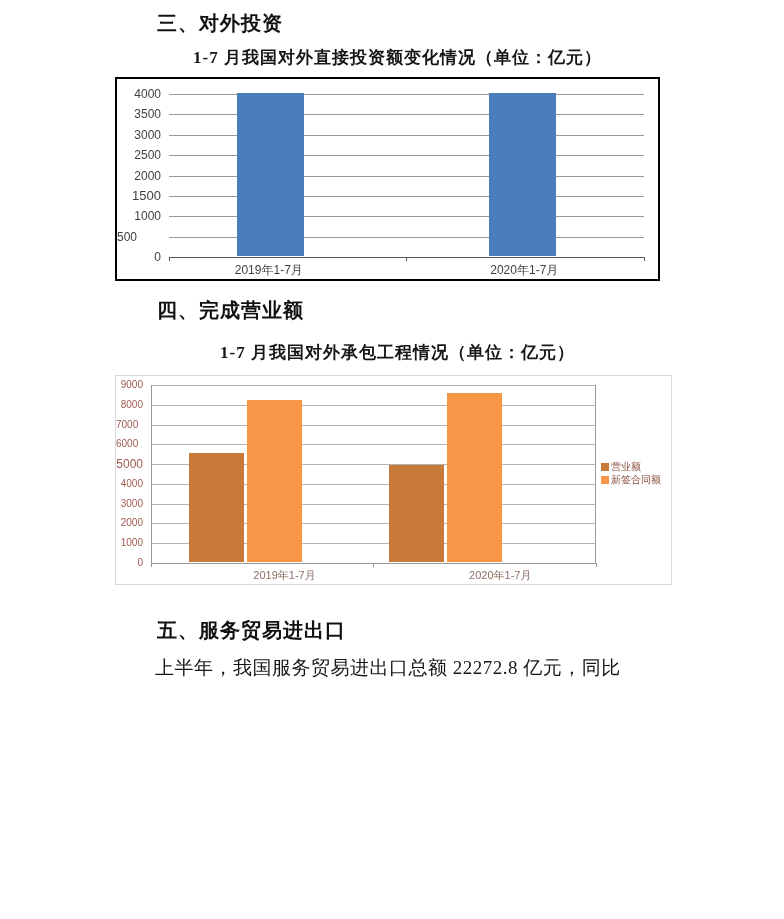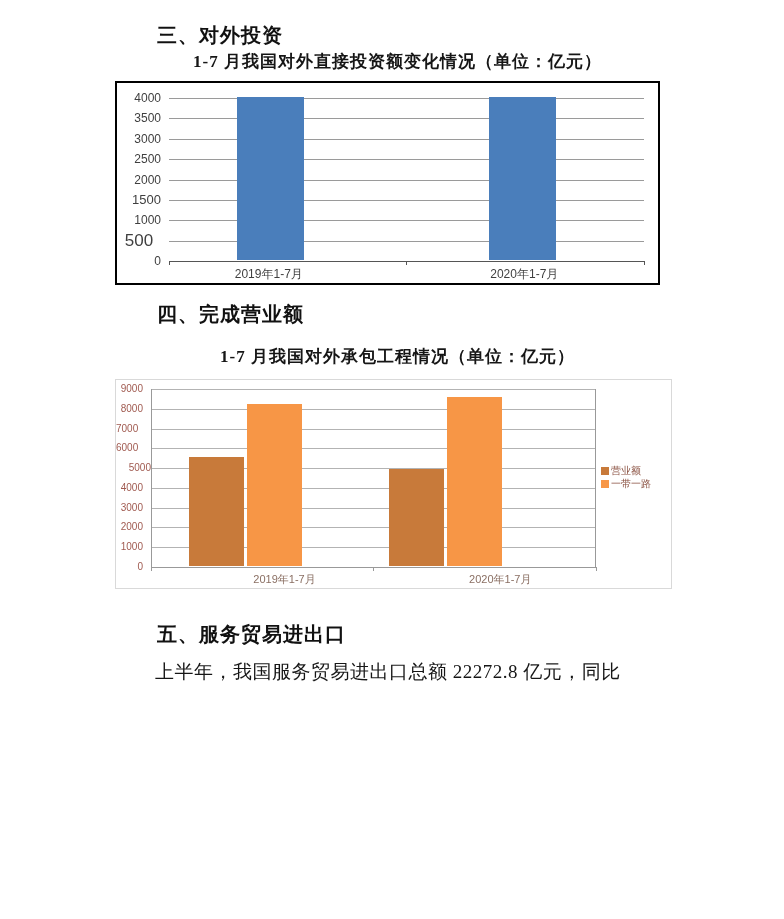--- a/index.html
+++ b/index.html
@@ -21,23 +21,23 @@
   }
   .chart-title {
     font-weight:bold; font-size:17px; line-height:24px;
     text-align:center; letter-spacing:1px;
     font-family:"Liberation Serif","DejaVu Serif",serif;
   }
   .chart-box {
     position:relative; background:#fff;
     font-family:"Liberation Sans","DejaVu Sans",sans-serif;
   }
-  .h3-1 { margin-top:12px; }
+  .h3-1 { margin-top:0; }
   .p-1  { margin-top:10px; }
-  .ct-1 { margin-top:2px; }
+  .ct-1 { margin-top:10px; }
   .cb-1 { margin-top:7px; margin-left:-2px; }
   .h3-2 { margin-top:16px; }
   .p-2  { margin-top:8px; }
   .ct-2 { margin-top:18px; }
   .cb-2 { margin-top:10px; margin-left:-2px; }
   .h3-3 { margin-top:32px; }
   .p-3  { margin-top:6px; }
 </style>
 </head>
 <body>
@@ -60,21 +60,21 @@
         <div style="position: absolute; left: 0px; right: 0px; top: 20.4px; height: 1px; background: rgb(154, 154, 154);"></div>
         <div style="position: absolute; left: 0px; right: 0px; top: 0px; height: 1px; background: rgb(154, 154, 154);"></div>
         <div style="position: absolute; left: 0px; right: 0px; top: 163px; height: 1px; background: rgb(85, 85, 85);"></div>
         <div style="position: absolute; left: -0.5px; top: 163px; width: 1px; height: 4px; background: rgb(85, 85, 85);"></div>
         <div style="position: absolute; left: 237px; top: 163px; width: 1px; height: 4px; background: rgb(85, 85, 85);"></div>
         <div style="position: absolute; left: 474.5px; top: 163px; width: 1px; height: 4px; background: rgb(85, 85, 85);"></div>
         <div style="position: absolute; left: 68px; bottom: 1px; width: 67px; height: 163px; background: rgb(74, 126, 187);"></div>
         <div style="position: absolute; left: 320px; bottom: 1px; width: 67px; height: 163px; background: rgb(74, 126, 187);"></div>
       </div>
       <div style="position: absolute; left: 0px; width: 44px; top: 171px; text-align: right; font-size: 12px; line-height: 14px; color: rgb(63, 63, 63);">0</div>
-      <div style="position: absolute; left: 0px; width: 44px; top: 150.6px; text-align: center; font-size: 17px; line-height: 14px; color: rgb(63, 63, 63);">500</div>
+      <div style="position: absolute; left: 0px; width: 44px; top: 150.6px; text-align: left; font-size: 12px; line-height: 14px; color: rgb(63, 63, 63);">500</div>
       <div style="position: absolute; left: 0px; width: 44px; top: 130.3px; text-align: right; font-size: 12px; line-height: 14px; color: rgb(63, 63, 63);">1000</div>
       <div style="position: absolute; left: 0px; width: 44px; top: 109.9px; text-align: right; font-size: 13px; line-height: 14px; color: rgb(63, 63, 63);">1500</div>
       <div style="position: absolute; left: 0px; width: 44px; top: 89.5px; text-align: right; font-size: 12px; line-height: 14px; color: rgb(63, 63, 63);">2000</div>
       <div style="position: absolute; left: 0px; width: 44px; top: 69.1px; text-align: right; font-size: 12px; line-height: 14px; color: rgb(63, 63, 63);">2500</div>
       <div style="position: absolute; left: 0px; width: 44px; top: 48.8px; text-align: right; font-size: 12px; line-height: 14px; color: rgb(63, 63, 63);">3000</div>
       <div style="position: absolute; left: 0px; width: 44px; top: 28.4px; text-align: right; font-size: 12px; line-height: 14px; color: rgb(63, 63, 63);">3500</div>
       <div style="position: absolute; left: 0px; width: 44px; top: 8px; text-align: right; font-size: 12px; line-height: 14px; color: rgb(63, 63, 63);">4000</div>
       <div style="position: absolute; top: 183px; left: 81.8px; width: 140px; text-align: center; font-size: 12px; color: rgb(63, 63, 63);">2019年1-7月</div>
       <div style="position: absolute; top: 183px; left: 337.3px; width: 140px; text-align: center; font-size: 12px; color: rgb(63, 63, 63);">2020年1-7月</div>
     </div>
@@ -104,34 +104,34 @@
         <div style="position: absolute; left: 38px; bottom: 1px; width: 55px; height: 109px; background: rgb(200, 122, 58);"></div>
         <div style="position: absolute; left: 96px; bottom: 1px; width: 55px; height: 162px; background: rgb(247, 150, 70);"></div>
         <div style="position: absolute; left: 238px; bottom: 1px; width: 55px; height: 97px; background: rgb(200, 122, 58);"></div>
         <div style="position: absolute; left: 296px; bottom: 1px; width: 55px; height: 169px; background: rgb(247, 150, 70);"></div>
       </div>
       <div style="position: absolute; left: 0px; width: 27px; top: 180px; text-align: right; font-size: 10px; line-height: 14px; color: rgb(160, 90, 80);">0</div>
       <div style="position: absolute; left: 0px; width: 27px; top: 160.2px; text-align: right; font-size: 10px; line-height: 14px; color: rgb(160, 90, 80);">1000</div>
       <div style="position: absolute; left: 0px; width: 27px; top: 140.4px; text-align: right; font-size: 10px; line-height: 14px; color: rgb(160, 90, 80);">2000</div>
       <div style="position: absolute; left: 0px; width: 27px; top: 120.7px; text-align: right; font-size: 10px; line-height: 14px; color: rgb(160, 90, 80);">3000</div>
       <div style="position: absolute; left: 0px; width: 27px; top: 100.9px; text-align: right; font-size: 10px; line-height: 14px; color: rgb(160, 90, 80);">4000</div>
-      <div style="position: absolute; left: 8px; width: 27px; top: 81.1px; text-align: right; font-size: 10px; line-height: 14px; color: rgb(160, 90, 80);">5000</div>
+      <div style="position: absolute; left: 0px; width: 27px; top: 81.1px; text-align: right; font-size: 12px; line-height: 14px; color: rgb(160, 90, 80);">5000</div>
       <div style="position: absolute; left: 0px; width: 27px; top: 61.3px; font-size: 10px; line-height: 14px; color: rgb(160, 90, 80);">6000</div>
       <div style="position: absolute; left: 0px; width: 27px; top: 41.6px; text-align: left; font-size: 10px; line-height: 14px; color: rgb(160, 90, 80);">7000</div>
       <div style="position: absolute; left: 0px; width: 27px; top: 21.8px; text-align: right; font-size: 10px; line-height: 14px; color: rgb(160, 90, 80);">8000</div>
       <div style="position: absolute; left: 0px; width: 27px; top: 2px; text-align: right; font-size: 10px; line-height: 14px; color: rgb(160, 90, 80);">9000</div>
       <div style="position: absolute; top: 192px; left: 98.5px; width: 140px; text-align: center; font-size: 11px; color: rgb(138, 111, 99);">2019年1-7月</div>
       <div style="position: absolute; top: 192px; left: 314.3px; width: 140px; text-align: center; font-size: 11px; color: rgb(138, 111, 99);">2020年1-7月</div>
       <div style="position: absolute; left: 485px; top: 84px; display: flex; align-items: center; font-size: 10px; color: rgb(138, 80, 64); white-space: nowrap;">
         <div style="width: 8px; height: 8px; background: rgb(200, 122, 58); margin-right: 2px; flex: 0 0 auto;"></div>
         <div style="">营业额</div>
       </div>
       <div style="position: absolute; left: 485px; top: 97px; display: flex; align-items: center; font-size: 10px; color: rgb(138, 80, 64); white-space: nowrap;">
         <div style="width: 8px; height: 8px; background: rgb(247, 150, 70); margin-right: 2px; flex: 0 0 auto;"></div>
-        <div style="">一带一路</div>
+        <div style="">新签合同额</div>
       </div>
     </div>
 
   <h3 class="sec-heading h3-3">五、服务贸易进出口</h3>
 
   <p class="para p-3">上半年，我国服务贸易进出口总额 22272.8 亿元，同比</p>
 
 </div>
 
 </body></html>

